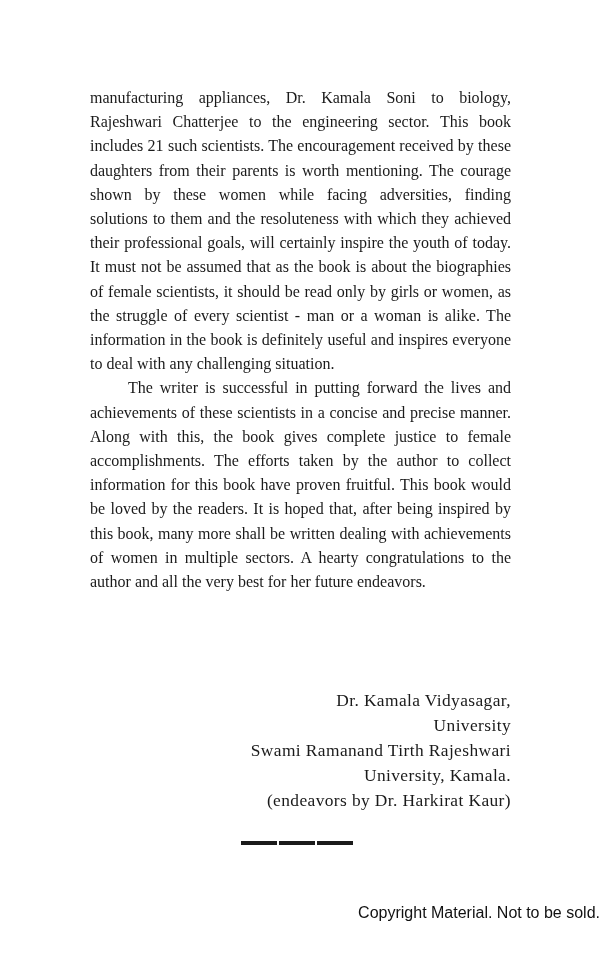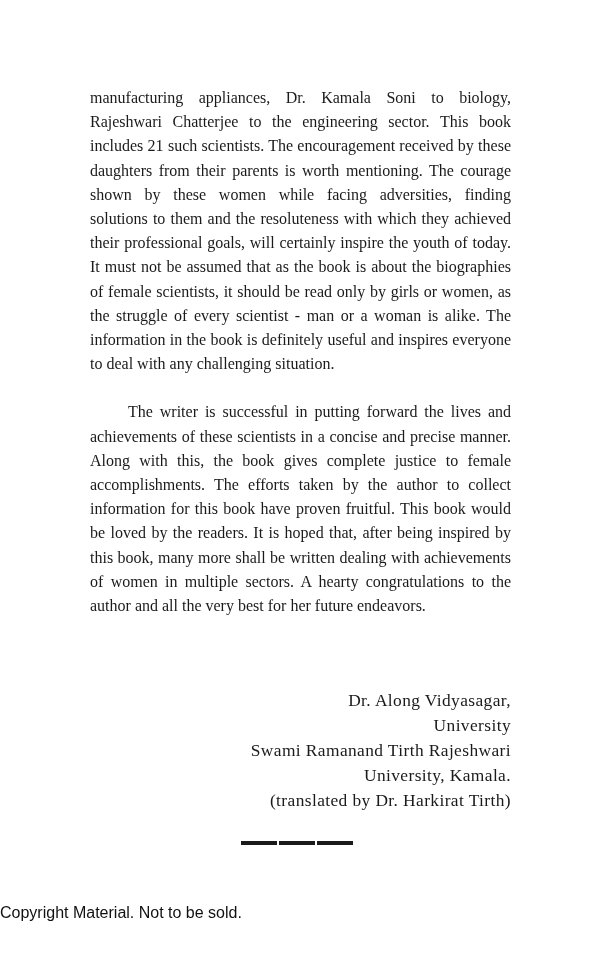--- a/index.html
+++ b/index.html
@@ -1,43 +1,43 @@
 <!DOCTYPE html>
 <html><head>
   <meta charset="utf-8">
   <style>
     html, body { margin: 0; padding: 0; background: #ffffff; }
     body { width: 600px; height: 960px; position: relative; overflow: hidden; }
     .page { position: absolute; left: 90px; top: 86px; width: 421px; color: #1a1a1a;
       font-family: "Liberation Serif", serif; font-size: 16px; line-height: 24.2px; }
     .para { margin: 0; text-align: justify; text-align-last: left; }
-    .para + .para { margin-top: 24px; }
+    .para + .para { margin-top: 0; }
     .para.indent { text-indent: 38px; }
     .sig { position: absolute; right: 89px; top: 688px; text-align: right;
       font-family: "Liberation Serif", serif; font-size: 17.4px; line-height: 25px; color: #1a1a1a; letter-spacing: 0.4px; }
     .sig div { white-space: nowrap; }
     .divider { position: absolute; top: 841px; left: 241px; height: 4px; display: flex; gap: 2px; }
     .divider span { display: block; width: 36px; height: 4px; background: #1a1a1a; }
-    .footer { position: absolute; top: 904px; left: 0; width: 600px; text-align: left;
+    .footer { position: absolute; top: 904px; left: 0; width: 600px; text-align: right;
       font-family: "Liberation Sans", sans-serif; font-size: 16px; color: #111; }
   </style>
 </head>
 <body>
 
 <div class="page">
   <p class="para">manufacturing appliances, Dr. Kamala Soni to biology, Rajeshwari Chatterjee to the engineering sector. This book includes 21 such scientists. The encouragement received by these daughters from their parents is worth mentioning. The courage shown by these women while facing adversities, finding solutions to them and the resoluteness with which they achieved their professional goals, will certainly inspire the youth of today. It must not be assumed that as the book is about the biographies of female scientists, it should be read only by girls or women, as the struggle of every scientist - man or a woman is alike. The information in the book is definitely useful and inspires everyone to deal with any challenging situation.</p>
   <p class="para indent">The writer is successful in putting forward the lives and achievements of these scientists in a concise and precise manner. Along with this, the book gives complete justice to female accomplishments. The efforts taken by the author to collect information for this book have proven fruitful. This book would be loved by the readers. It is hoped that, after being inspired by this book, many more shall be written dealing with achievements of women in multiple sectors. A hearty congratulations to the author and all the very best for her future endeavors.</p>
 </div>
 
 <div class="sig">
-  <div>Dr. Along Vidyasagar,</div>
+  <div>Dr. Kamala Vidyasagar,</div>
   <div>University</div>
   <div>Swami Ramanand Tirth Rajeshwari</div>
   <div>University, Kamala.</div>
-  <div>(translated by Dr. Harkirat Tirth)</div>
+  <div>(endeavors by Dr. Harkirat Kaur)</div>
 </div>
 
 <div class="divider">
   <span></span>
   <span></span>
   <span></span>
 </div>
 
 <div class="footer">Copyright Material. Not to be sold.</div>
 

